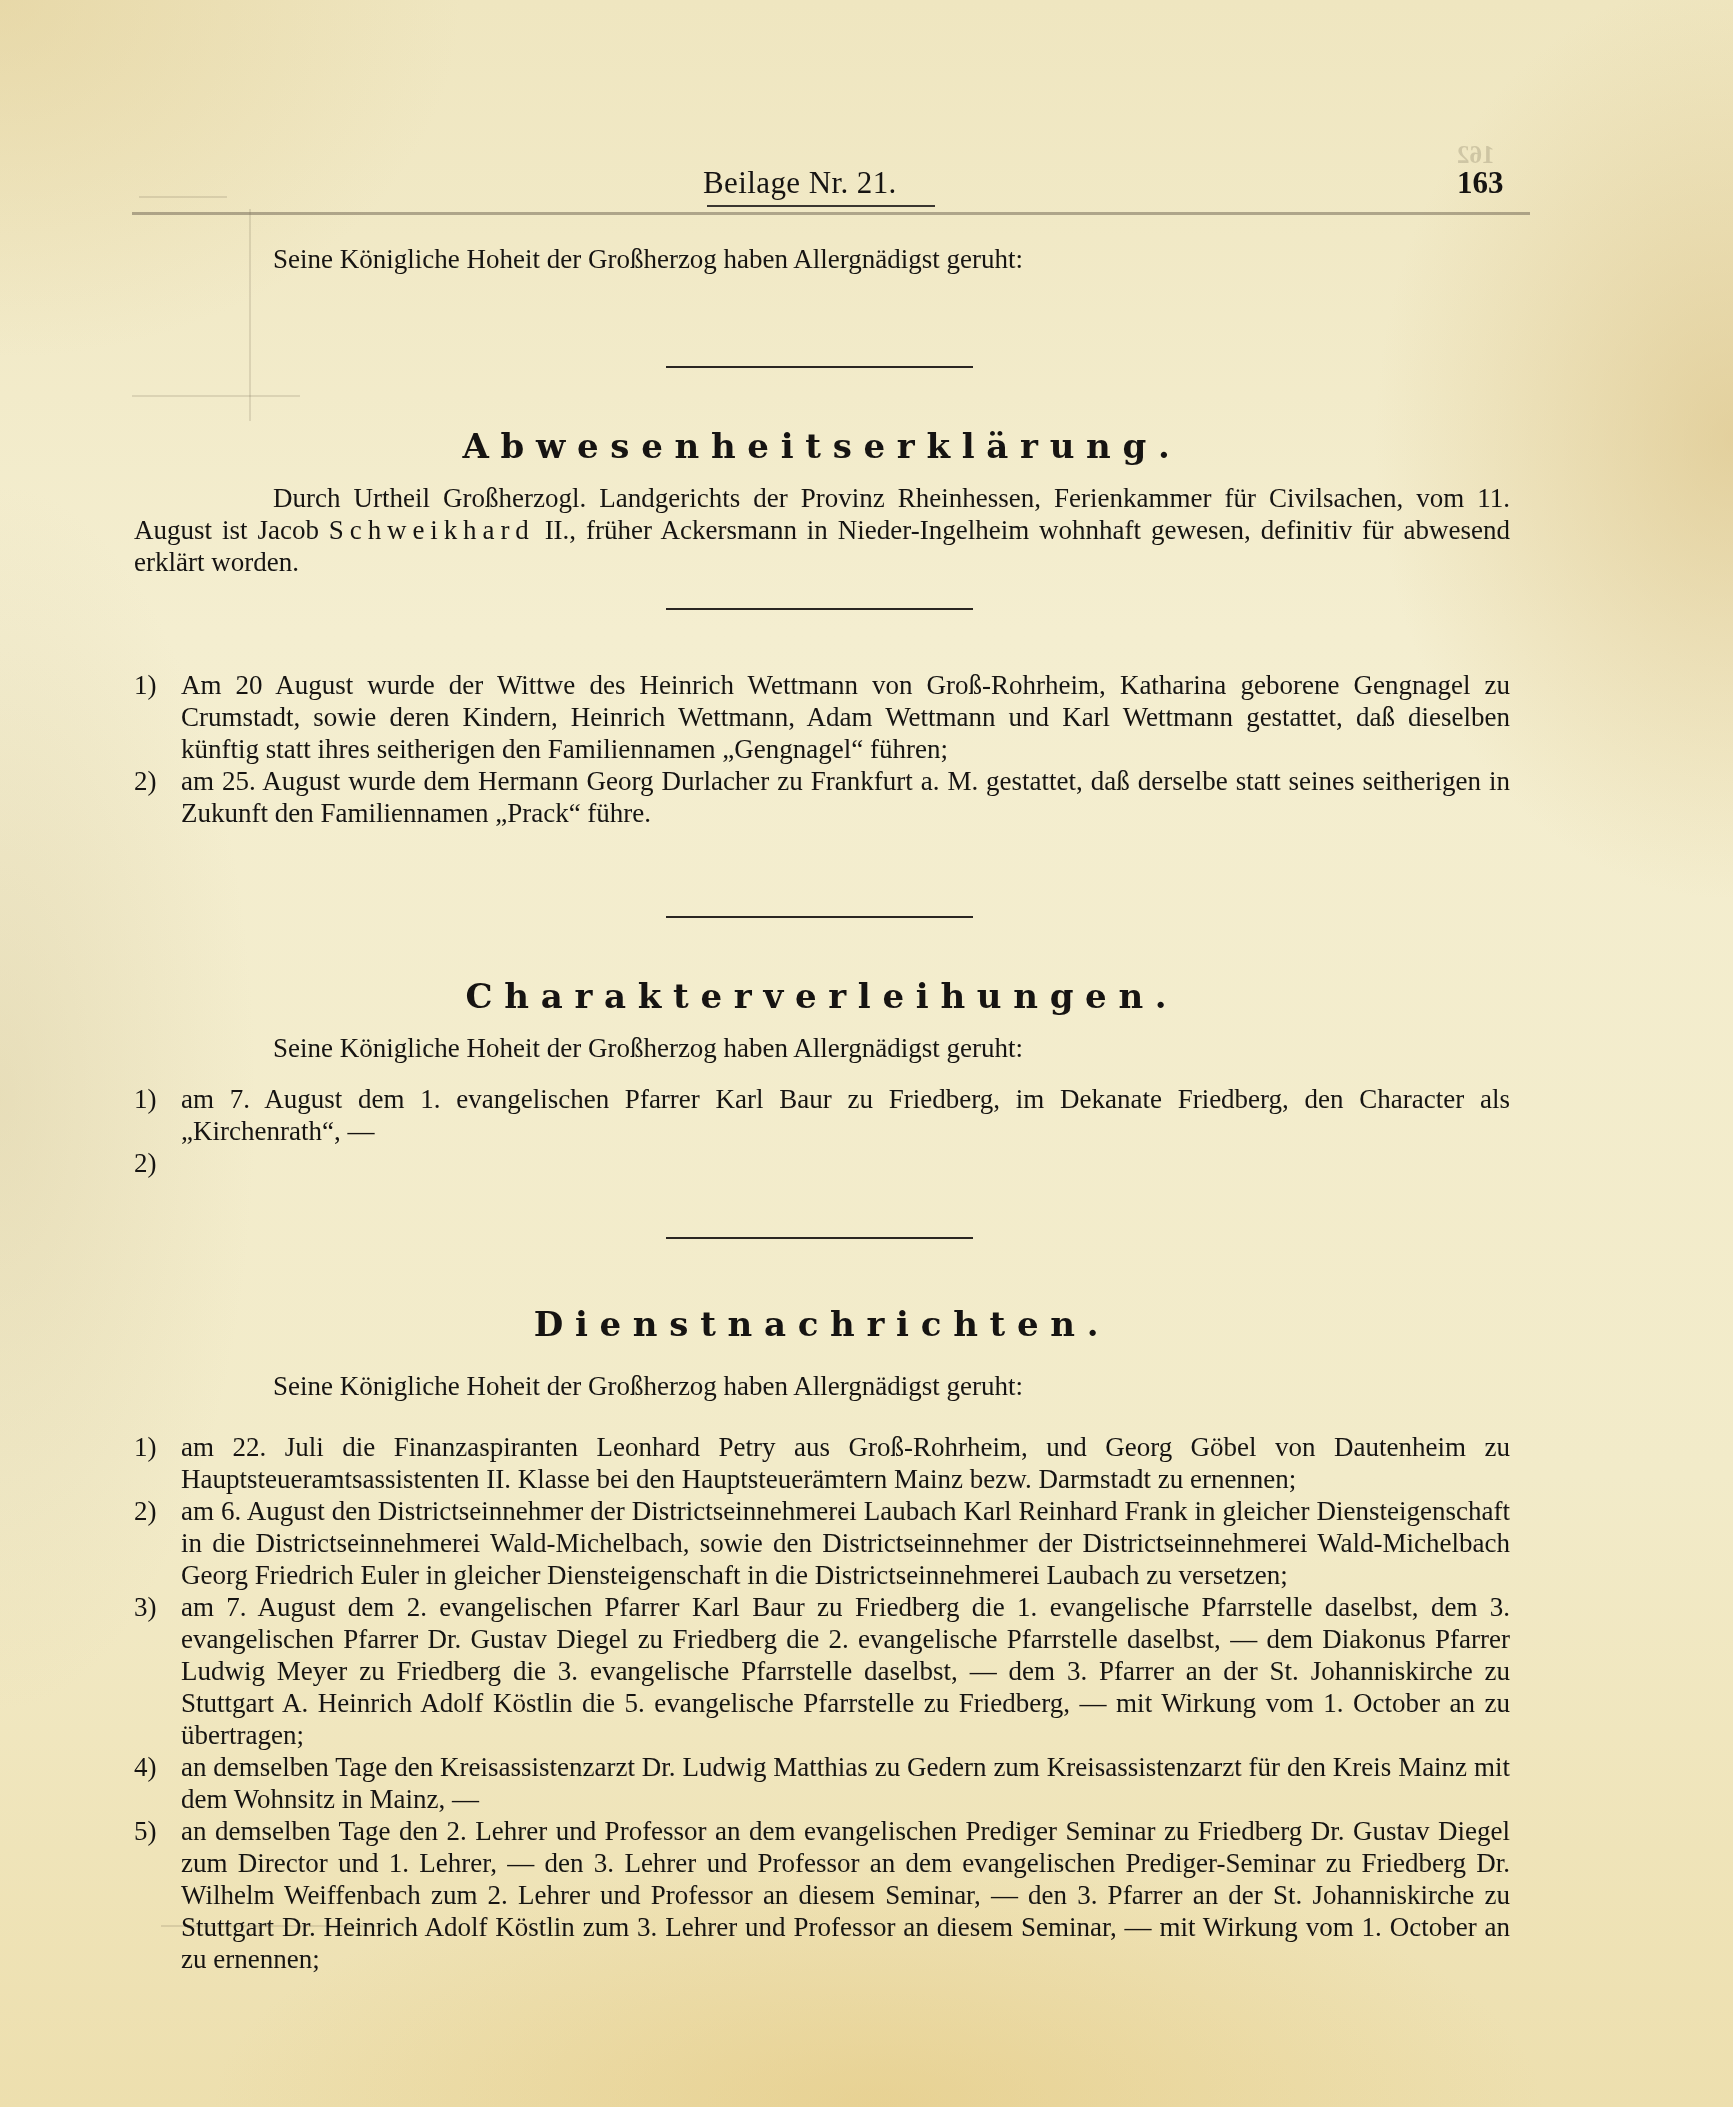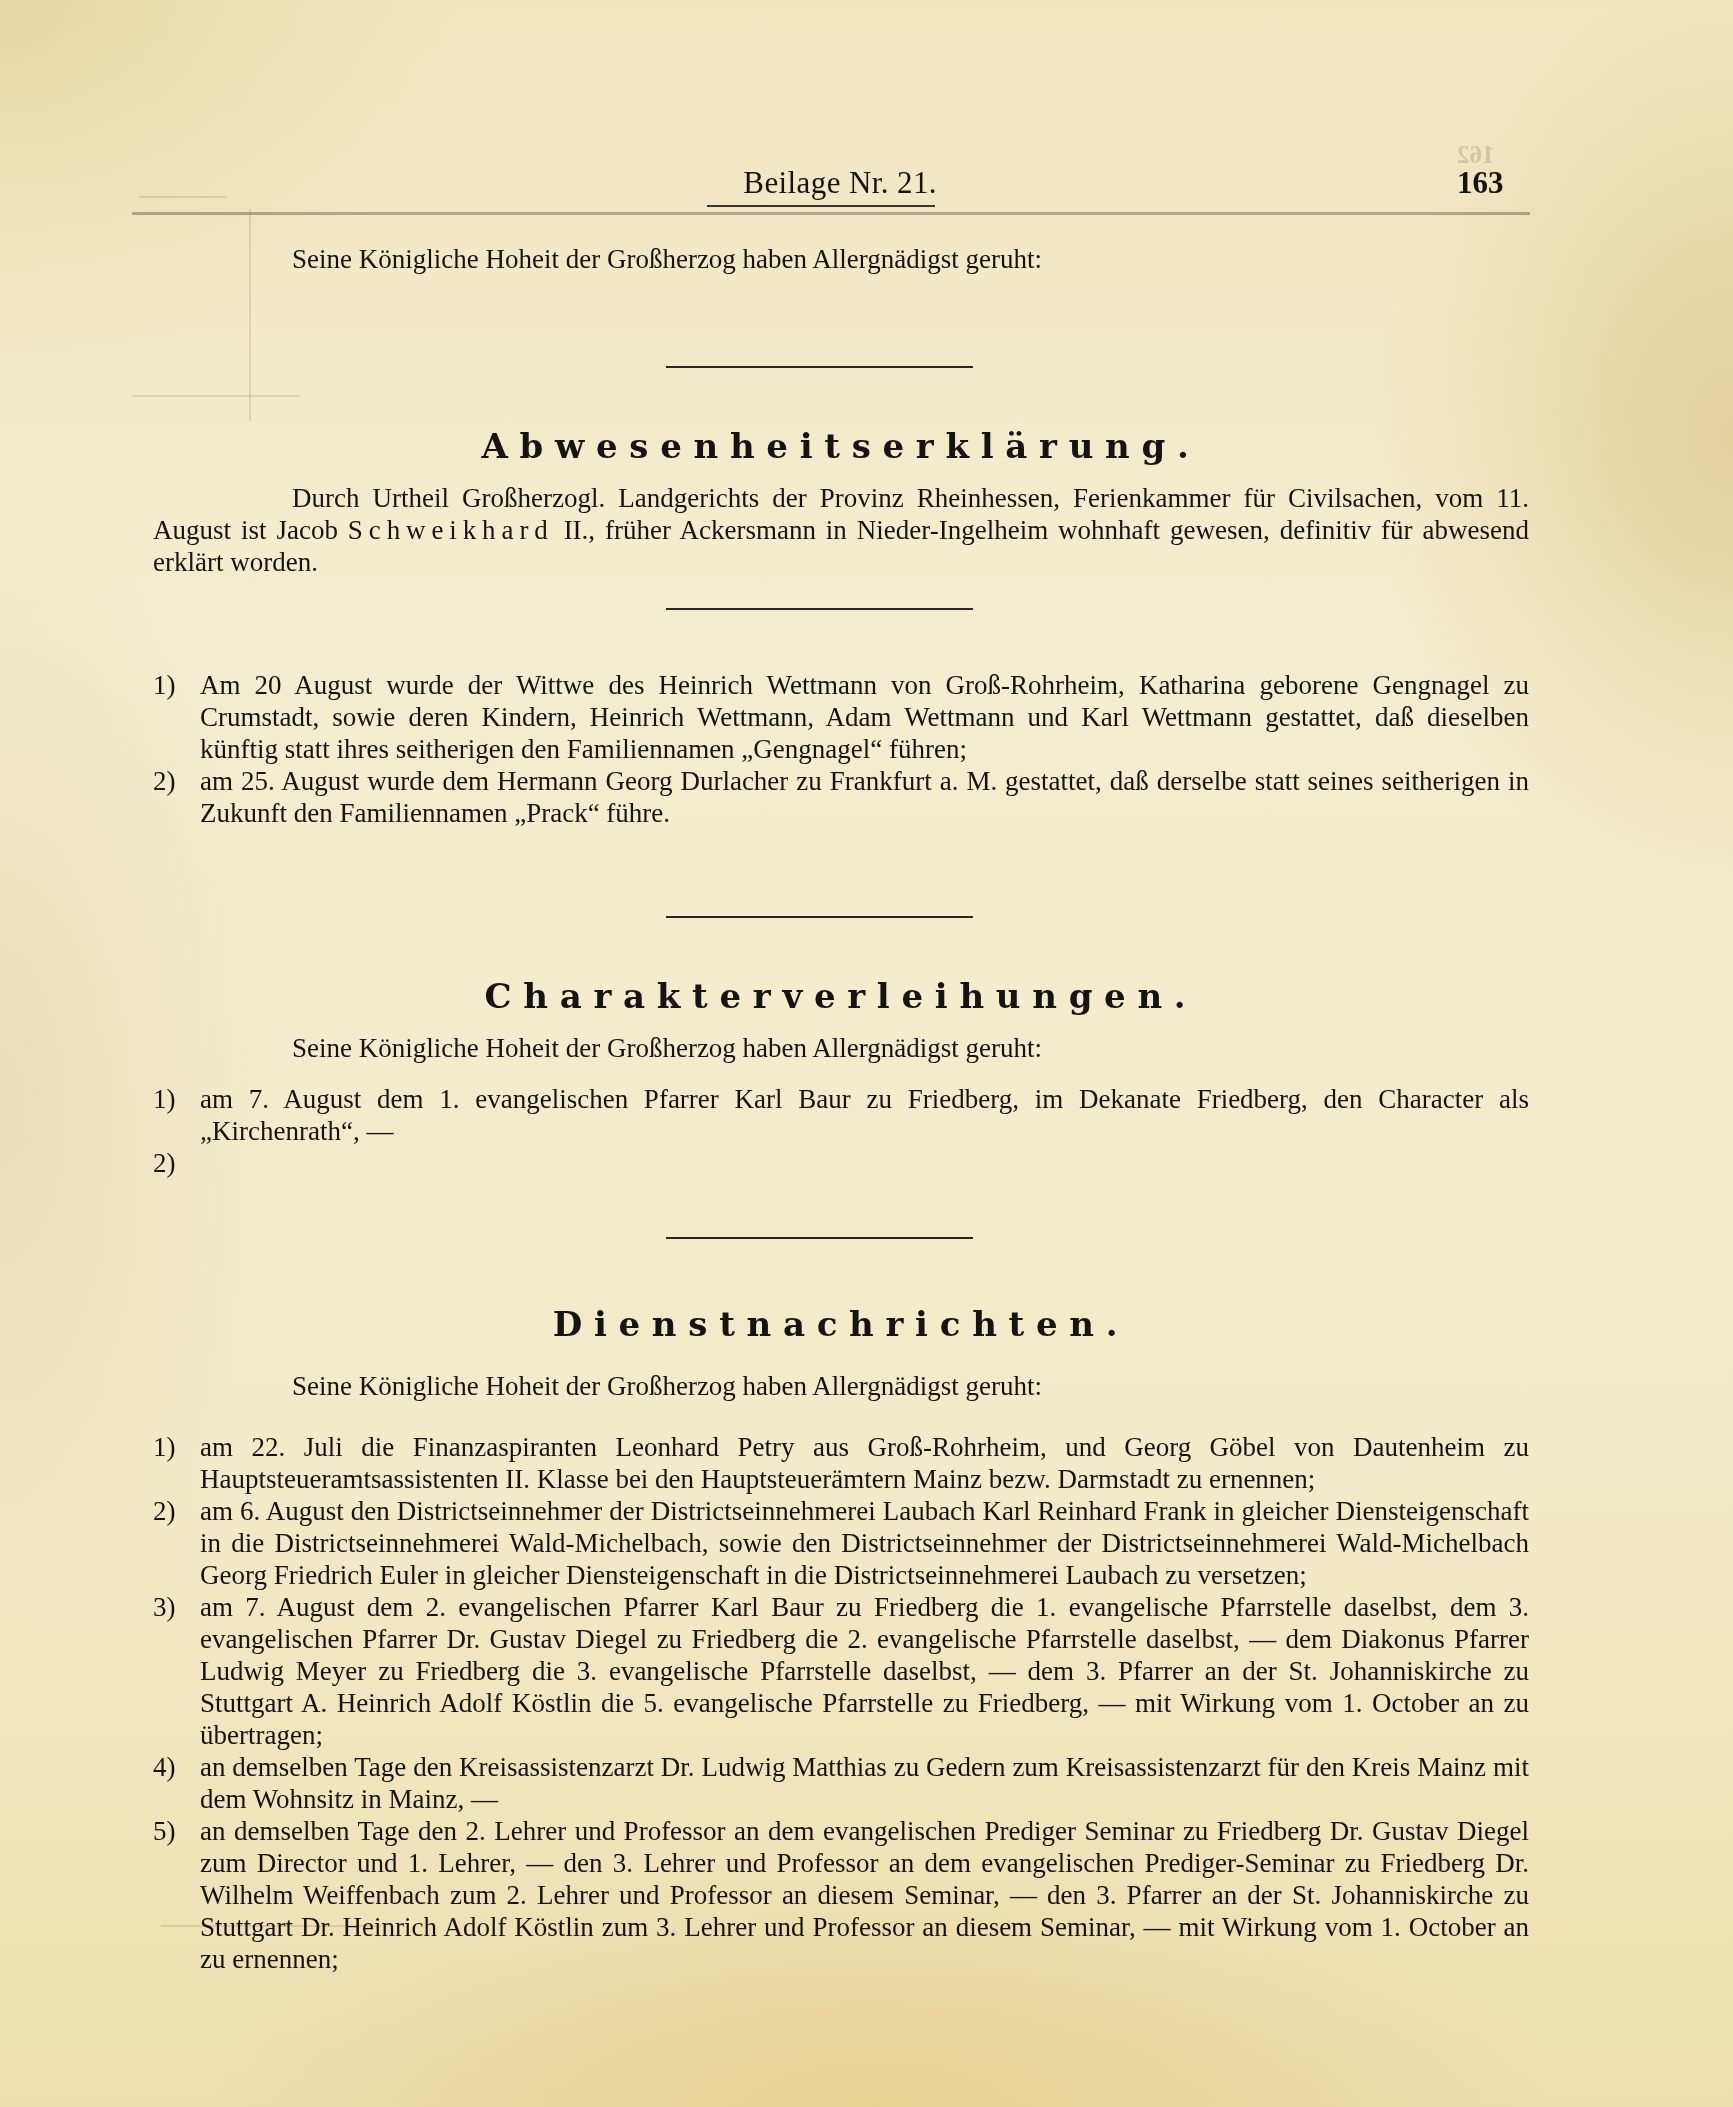--- a/index.html
+++ b/index.html
@@ -10,36 +10,36 @@
       radial-gradient(ellipse 512px 659px at 1733px 439px, rgba(214,186,120,0.55), rgba(214,186,120,0) 70%),
       radial-gradient(ellipse 659px 512px at 0px 0px, rgba(222,200,140,0.45), rgba(222,200,140,0) 70%),
       radial-gradient(ellipse 952px 366px at 878px 2108px, rgba(226,196,120,0.5), rgba(226,196,120,0) 70%),
       radial-gradient(ellipse 366px 878px at 0px 1098px, rgba(210,195,150,0.35), rgba(210,195,150,0) 70%),
       linear-gradient(180deg, #efe6c0 0%, #f4eed0 30%, #f2ebc9 70%, #eddfae 100%);
     font-family: "DejaVu Serif", serif;
     color: #161412;
   }
   .abs { position: absolute; }
   .header-title {
-    left: 703px; top: 165px; width: 234px; text-align: right;
+    left: 703px; top: 165px; width: 234px; text-align: left;
     font-size: 31px; letter-spacing: 0.4px; font-family: "Liberation Serif", serif;
   }
   .header-underline { left: 707px; top: 205px; width: 228px; height: 2.2px; background: #3a3630; }
   .page-number {
     left: 1457px; top: 165px; width: 73px; text-align: left;
     font-size: 31px; font-weight: bold; font-family: "Liberation Serif", serif;
   }
   .ghost-page-number {
     left: 1457px; top: 141px; width: 73px; text-align: right;
     font-size: 25px; font-weight: bold; color: rgba(90,80,60,0.22);
     transform: scaleX(-1); font-family: "Liberation Serif", serif;
   }
   .header-rule { left: 132px; top: 212px; width: 1398px; height: 2.9px; background: rgba(120,110,90,0.55); }
 
-  .content { left: 153px; width: 1376px; }
+  .content { left: 134px; width: 1376px; }
   .p {
     font-family: "Liberation Serif", serif;
     font-size: 27px; line-height: 32px; text-align: justify;
     margin: 0;
   }
   .p.indent { text-indent: 139px; }
   .section-title {
     font-family: "DejaVu Serif", serif; font-weight: bold;
     font-size: 34px; text-align: center; letter-spacing: 11.7px;
     margin: 16px;

